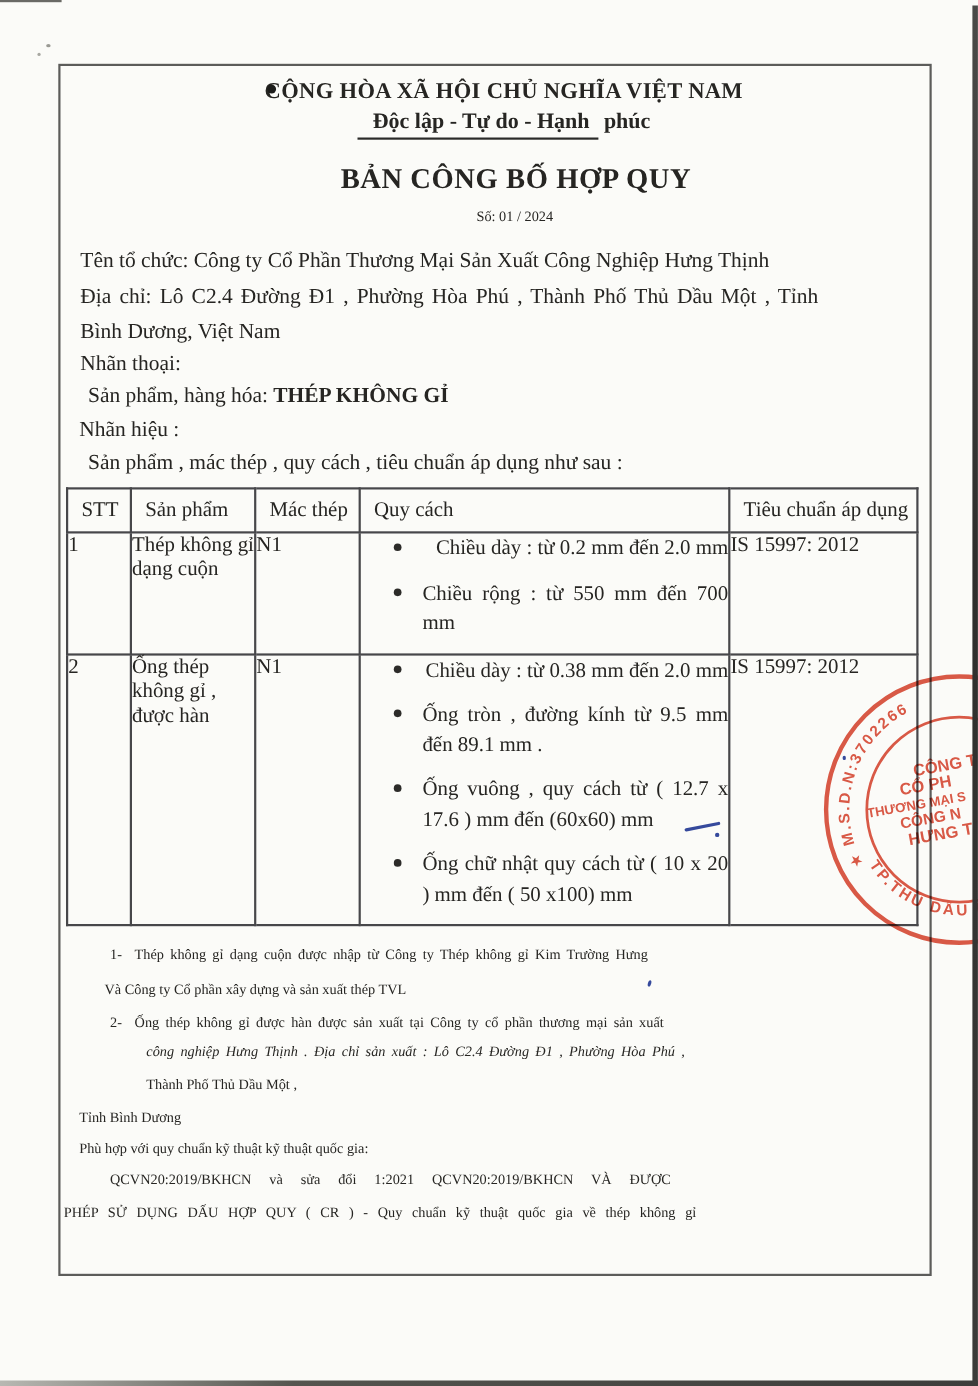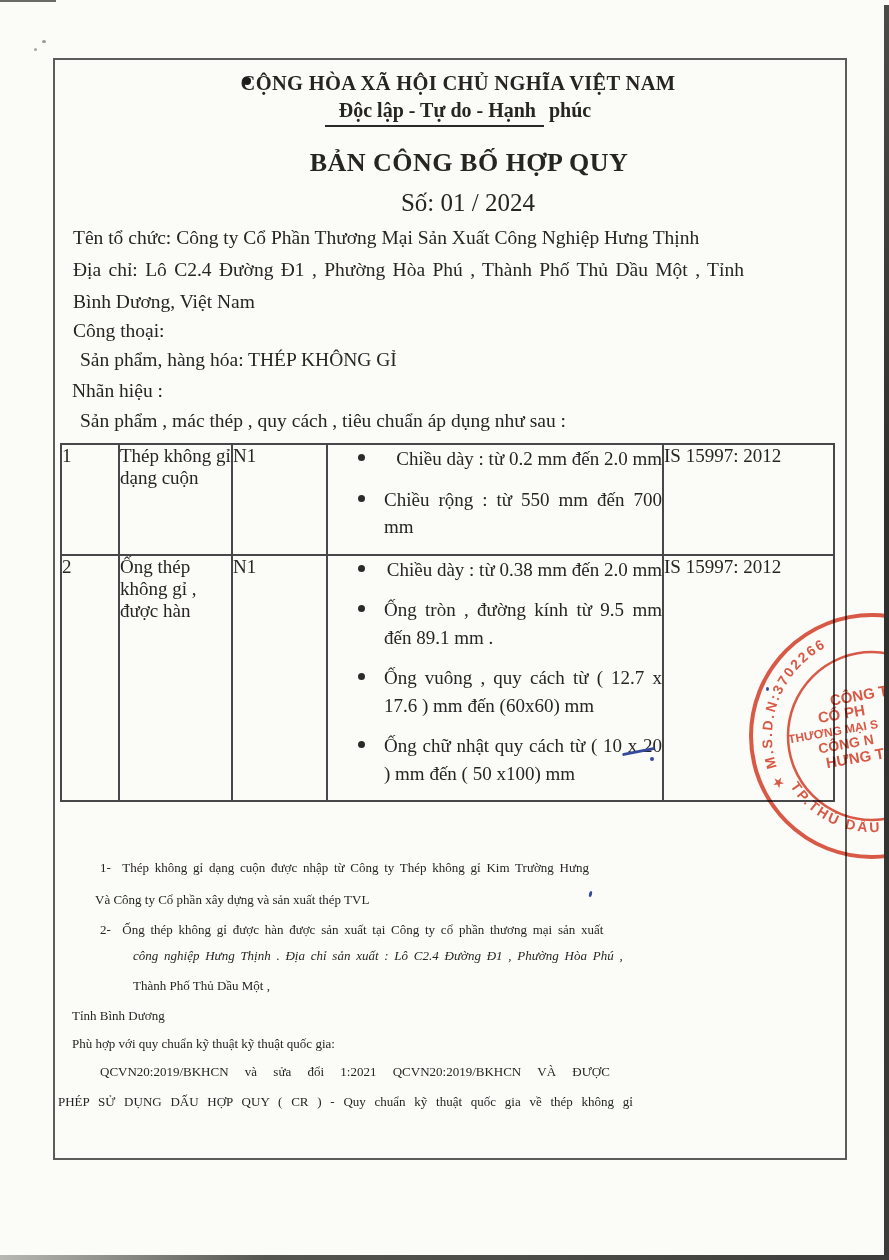--- a/index.html
+++ b/index.html
@@ -21,24 +21,24 @@
   .edge-bottom{left:0;bottom:0;width:889px;height:5px;background:linear-gradient(to right,#b8b8b2,#55554f 30%,#3d3d3b);z-index:60;}
   .edge-topleft{left:0;top:0;width:56px;height:2px;background:#6a6a66;z-index:60;}
   .speck{border-radius:50%;z-index:55;}
 
   
   .hdr-center{left:63px;width:790px;text-align:center;}
   .nat-title{top:72px;font-size:20.5px;font-weight:bold;letter-spacing:.3px;}
   .motto{top:99px;font-size:20px;font-weight:bold;}
   .motto-u{border-bottom:2.5px solid #2a2a28;padding:0 8px 4px 14px;}
   .doc-title{top:148px;font-size:26px;font-weight:bold;text-indent:22px;letter-spacing:.5px;}
-  .doc-number{top:189px;font-size:25px;text-indent:20px;}
+  .doc-number{top:189px;font-size:13px;text-indent:20px;}
 
   .bodyline{font-size:19.5px;white-space:nowrap;}
-  .bold{font-weight:normal;}
+  .bold{font-weight:bold;}
 
   
   table.spec{
     position:absolute;left:60px;top:443px;width:773px;
     border-collapse:collapse;table-layout:fixed;
     font-size:19px;color:#262522;
   }
   table.spec td,table.spec th{
     border:2px solid #47474a;vertical-align:top;
     font-weight:normal;text-align:left;padding:0;
@@ -76,34 +76,41 @@
 <div class="abs page-border"></div>
 
 <div class="abs hdr-center nat-title">CỘNG HÒA XÃ HỘI CHỦ NGHĨA VIỆT NAM</div>
 <div class="abs hdr-center motto"><span class="motto-u">Độc lập - Tự do - Hạnh</span><span> phúc</span></div>
 <div class="abs hdr-center doc-title">BẢN CÔNG BỐ HỢP QUY</div>
 <div class="abs hdr-center doc-number">Số: 01 / 2024</div>
 
 <div class="abs bodyline" style="left:73px;top:227px;">Tên tổ chức: Công ty Cổ Phần Thương Mại Sản Xuất Công Nghiệp Hưng Thịnh</div>
 <div class="abs bodyline ws2" style="left:73px;top:259px;">Địa chỉ: Lô C2.4 Đường Đ1 , Phường Hòa Phú , Thành Phố Thủ Dầu Một , Tỉnh</div>
 <div class="abs bodyline" style="left:73px;top:291px;">Bình Dương, Việt Nam</div>
-<div class="abs bodyline" style="left:73px;top:320px;">Công thoại:</div>
+<div class="abs bodyline" style="left:73px;top:320px;">Nhãn thoại:</div>
 <div class="abs bodyline" style="left:80px;top:349px;"><span>Sản phẩm, hàng hóa: </span><span class="bold">THÉP KHÔNG GỈ</span></div>
 <div class="abs bodyline" style="left:72px;top:380px;">Nhãn hiệu :</div>
 <div class="abs bodyline" style="left:80px;top:410px;">Sản phẩm , mác thép , quy cách , tiêu chuẩn áp dụng như sau :</div>
 
 <table class="spec">
   <colgroup>
       <col style="width:58px">
       <col style="width:113px">
       <col style="width:95px">
       <col style="width:336px">
       <col style="width:171px">
     </colgroup>
   <tbody>
+      <tr class="hrow">
+    <th class="c-stt">STT</th>
+    <th>Sản phẩm</th>
+    <th>Mác thép</th>
+    <th>Quy cách</th>
+    <th>Tiêu chuẩn áp dụng</th>
+  </tr>
   <tr class="r1">
     <td class="c-stt">1</td>
     <td class="c-prod">Thép không gỉ dạng cuộn</td>
     <td class="c-grade">N1</td>
     <td class="c-spec">
       <ul class="bullets">
         <li>
               <span class="dot"></span>
               <span class="li-text">Chiều dày : từ 0.2 mm đến 2.0 mm</span>
             </li>

